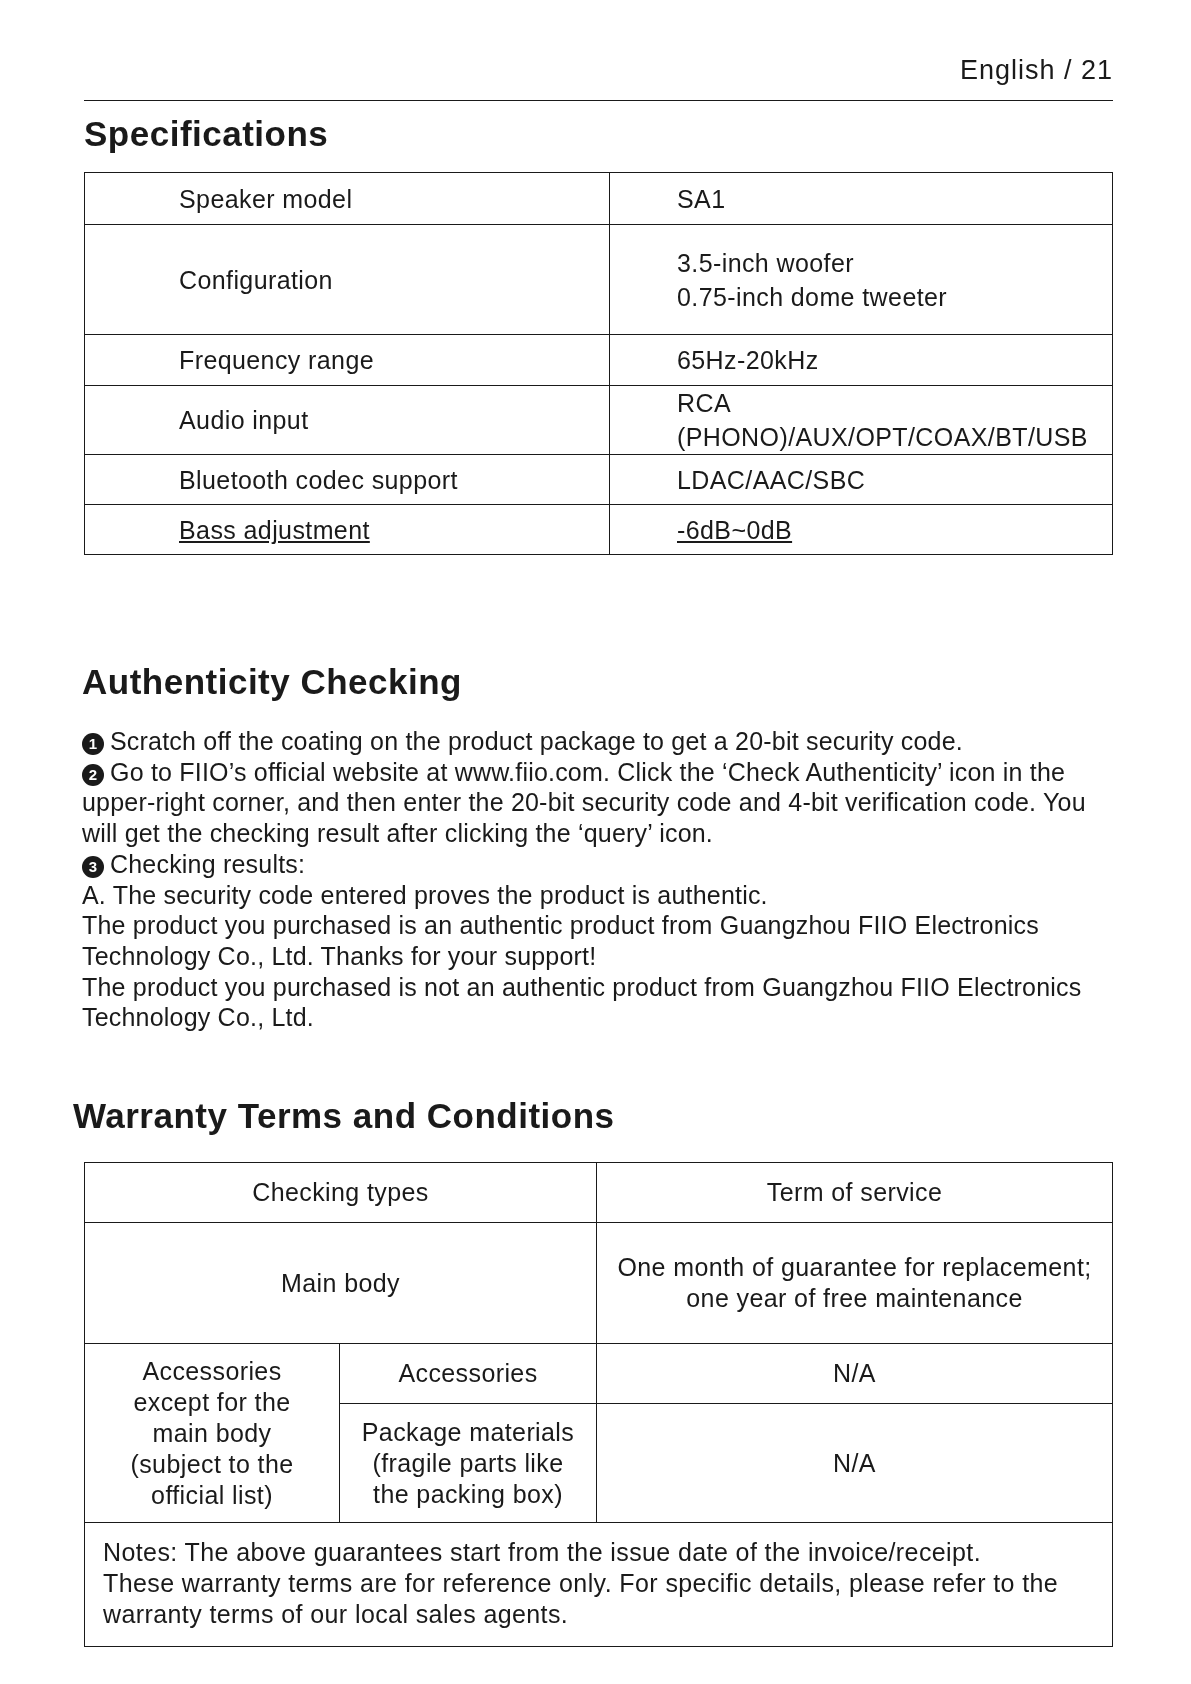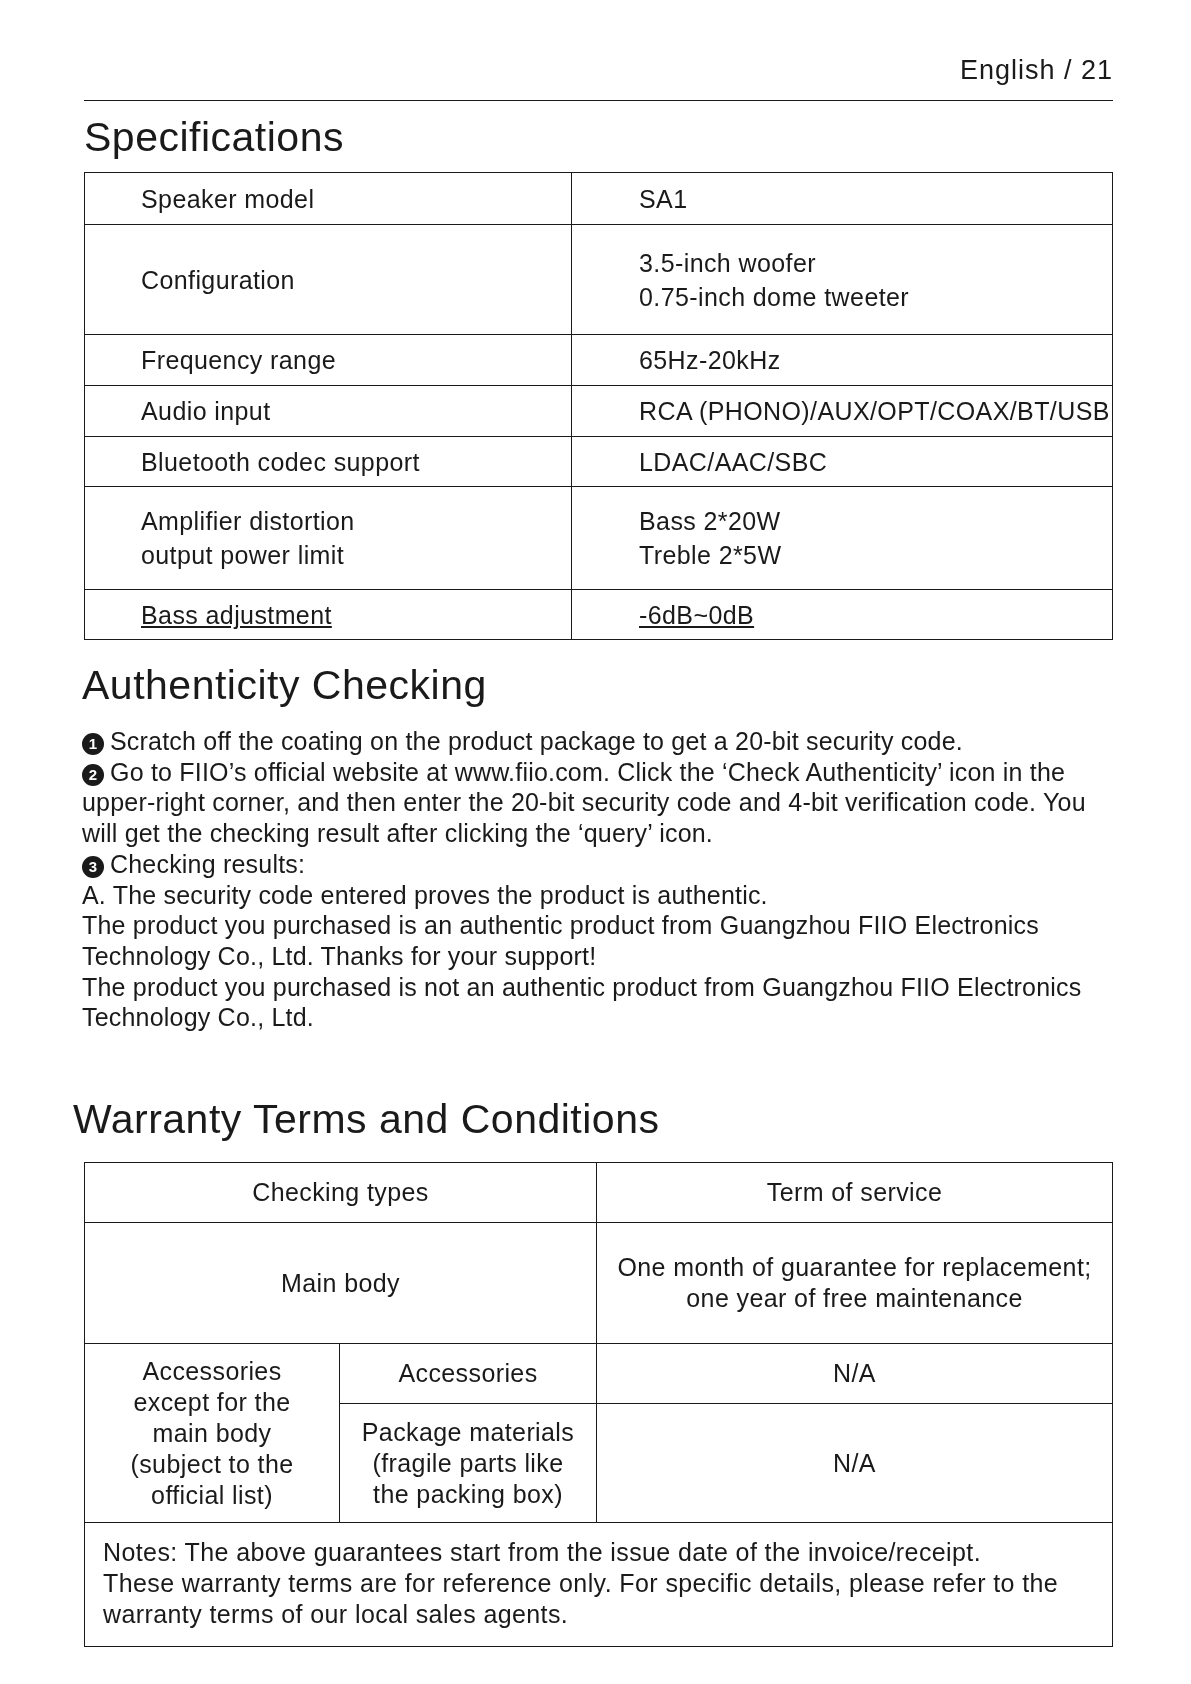--- a/index.html
+++ b/index.html
@@ -1,30 +1,30 @@
 <!DOCTYPE html>
 <html><head>
 <meta charset="utf-8">
 <style>
   html, body { margin:0; padding:0; background:#ffffff; }
   body { width:1191px; height:1684px; position:relative; overflow:hidden;
          font-family:"Liberation Sans","DejaVu Sans",sans-serif; color:#1a1a1a; }
   .page-header { position:absolute; left:84px; top:50px; width:1029px; height:50px;
                  border-bottom:1.5px solid #1a1a1a; }
   .page-label { position:absolute; right:0; top:5px; font-size:27px; letter-spacing:1px; font-weight:300; }
-  h2 { position:absolute; margin:0; font-weight:normal; font-size:41px; letter-spacing:0.5px; }
+  h2 { position:absolute; margin:0; font-weight:bold; font-size:35px; letter-spacing:0.5px; }
   #h-spec { left:84px; top:114px; }
   #h-auth { left:82px; top:662px; }
   #h-warr { left:73px; top:1096px; }
 
   table { border-collapse:collapse; position:absolute; }
   td { border:1.5px solid #1a1a1a; font-size:25px; padding:0; letter-spacing:0.4px; font-weight:300; }
 
   #spec-table { left:84px; top:172px; width:1029px; }
-  #spec-table td.k { width:430px; padding-left:56px; }
+  #spec-table td.k { width:430px; padding-left:94px; }
   #spec-table td.v { padding-left:67px; }
   #spec-table td div { line-height:34px; }
 
   .auth { position:absolute; left:82px; top:726px; width:1040px; font-size:25px; line-height:30.7px; letter-spacing:0.2px; }
   .auth p { margin:0; }
   .num { display:inline-block; width:22px; height:22px; border-radius:50%; background:#1a1a1a; color:#fff;
          font-size:15px; line-height:22px; text-align:center; font-weight:bold; margin-right:6px; vertical-align:1px; }
 
   #warr-table { left:84px; top:1162px; width:1029px; }
   #warr-table td { text-align:center; line-height:31px; }
@@ -73,30 +73,20 @@
         <td class="v">
           <div>RCA (PHONO)/AUX/OPT/COAX/BT/USB</div>
         </td>
       </tr>
       <tr style="height: 50px;">
         <td class="k">
           <div>Bluetooth codec support</div>
         </td>
         <td class="v">
           <div>LDAC/AAC/SBC</div>
-        </td>
-      </tr>
-      <tr style="height: 103px;">
-        <td class="k">
-          <div>Amplifier distortion</div>
-          <div>output power limit</div>
-        </td>
-        <td class="v">
-          <div>Bass 2*20W</div>
-          <div>Treble 2*5W</div>
         </td>
       </tr>
       <tr style="height: 50px; text-decoration: underline;">
         <td class="k">
           <div>Bass adjustment</div>
         </td>
         <td class="v">
           <div>-6dB~0dB</div>
         </td>
       </tr>

